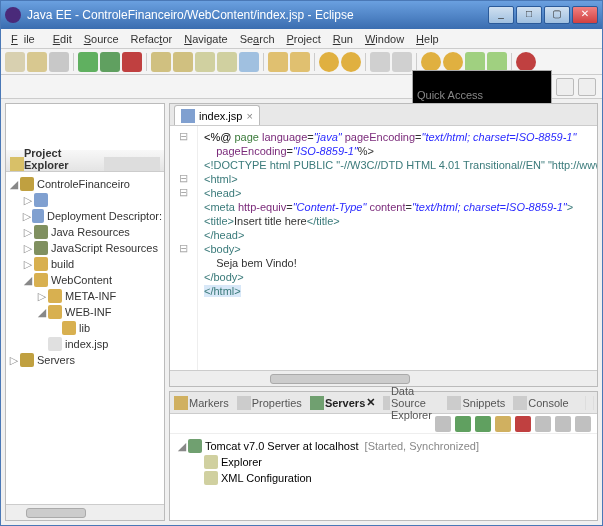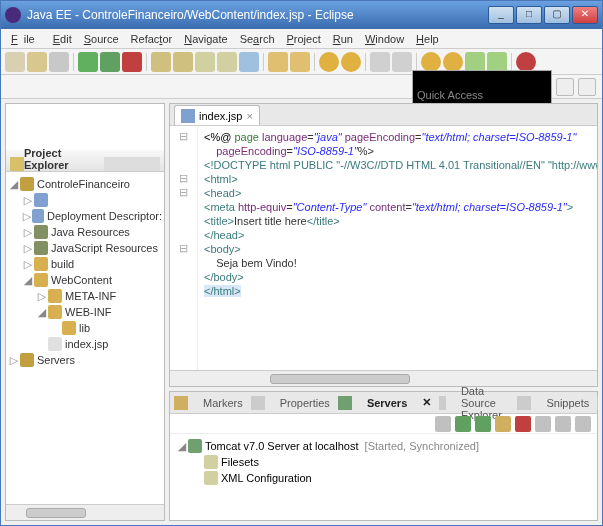--- a/index.html
+++ b/index.html
@@ -41,21 +41,21 @@
 .code { flex:1; padding: 4px 6px; white-space: pre; color: #333; line-height: 14px; overflow: auto; }
 .kw { color: #3a7a3a; }
 .str { color: #2a2aff; font-style: italic; }
 .tag { color: #3a7a7a; }
 .attr { color: #7a2a7a; }
 .txt { color: #000; }
 .editor-scroll { height: 16px; background: #eee; border-top: 1px solid #ccc; display:flex; align-items:center; }
 .editor-scroll .thumb { width: 140px; height: 10px; background: #ccc; border:1px solid #aaa; margin-left: 100px; border-radius: 3px; }
 .bottom-pane { height: 130px; border: 1px solid #bbb; background: #fff; display: flex; flex-direction: column; }
 .btabs { height: 22px; background: #e8e8e8; border-bottom: 1px solid #ccc; display: flex; align-items: center; padding: 0 4px; gap: 8px; }
-.btab { color: #555; display: flex; align-items: center; gap: 15px; }
+.btab { color: #555; display: flex; align-items: center; gap: 1px; }
 .btab.active { font-weight: bold; color: #222; }
 .btoolbar { height: 20px; display: flex; align-items: center; justify-content: flex-end; padding: 0 6px; gap: 4px; border-bottom: 1px solid #eee; }
 .btoolbar .tb { width:16px; height:16px; border-radius:2px; }
 .servers-body { flex: 1; padding: 4px 6px; }
 .srv-row { display:flex; align-items:center; height: 16px; }
 .srv-status { color: #888; }
 .statusbar { height: 20px; background: #f4f4f4; border-top: 1px solid #ccc; display:flex; align-items:center; padding: 0 8px; gap: 30px; color:#444; }
 .statusbar .cell { border-left:1px solid #ccc; padding: 0 10px; height: 100%; display:flex; align-items:center; }
 .statusbar .cell:first-child { border-left:none; margin-left: 160px; }
 </style>
@@ -278,21 +278,21 @@
           <span class="tb" style="background:#d0b060"></span>
           <span class="tb" style="background:#c04040"></span>
           <span class="tb" style="background:#c0c0c0"></span>
           <span class="tb" style="background:#c0c0c0"></span>
           <span class="tb" style="background:#c0c0c0"></span>
         </div>
         <div class="servers-body">
           <div class="srv-row"><span class="tw">◢</span><span class="ticon" style="background:#70a070"></span><span>Tomcat v7.0 Server at localhost</span>&nbsp;&nbsp;<span class="srv-status">[Started, Synchronized]</span></div>
           <div class="srv-row" style="padding-left:28px">
               <span class="ticon" style="background:#d0d0a0"></span>
-              <span>Filesets</span>
+              <span>Explorer</span>
             </div>
           <div class="srv-row" style="padding-left:28px">
               <span class="ticon" style="background:#d0d0a0"></span>
               <span>XML Configuration</span>
             </div>
         </div>
       </div>
 
     </div>
   </div>

